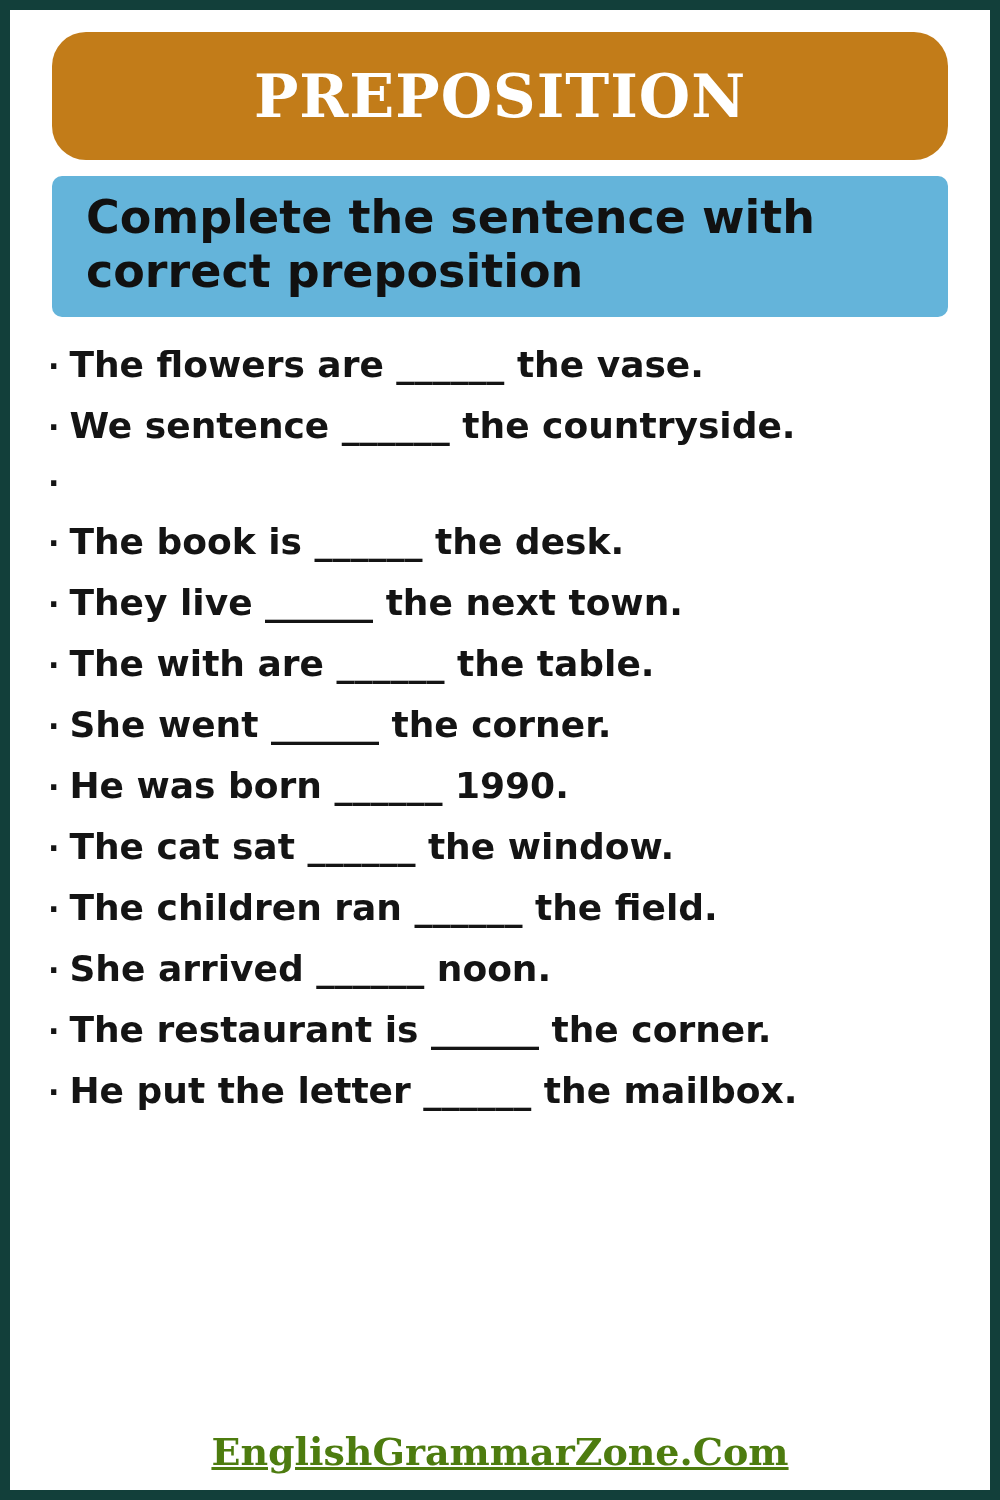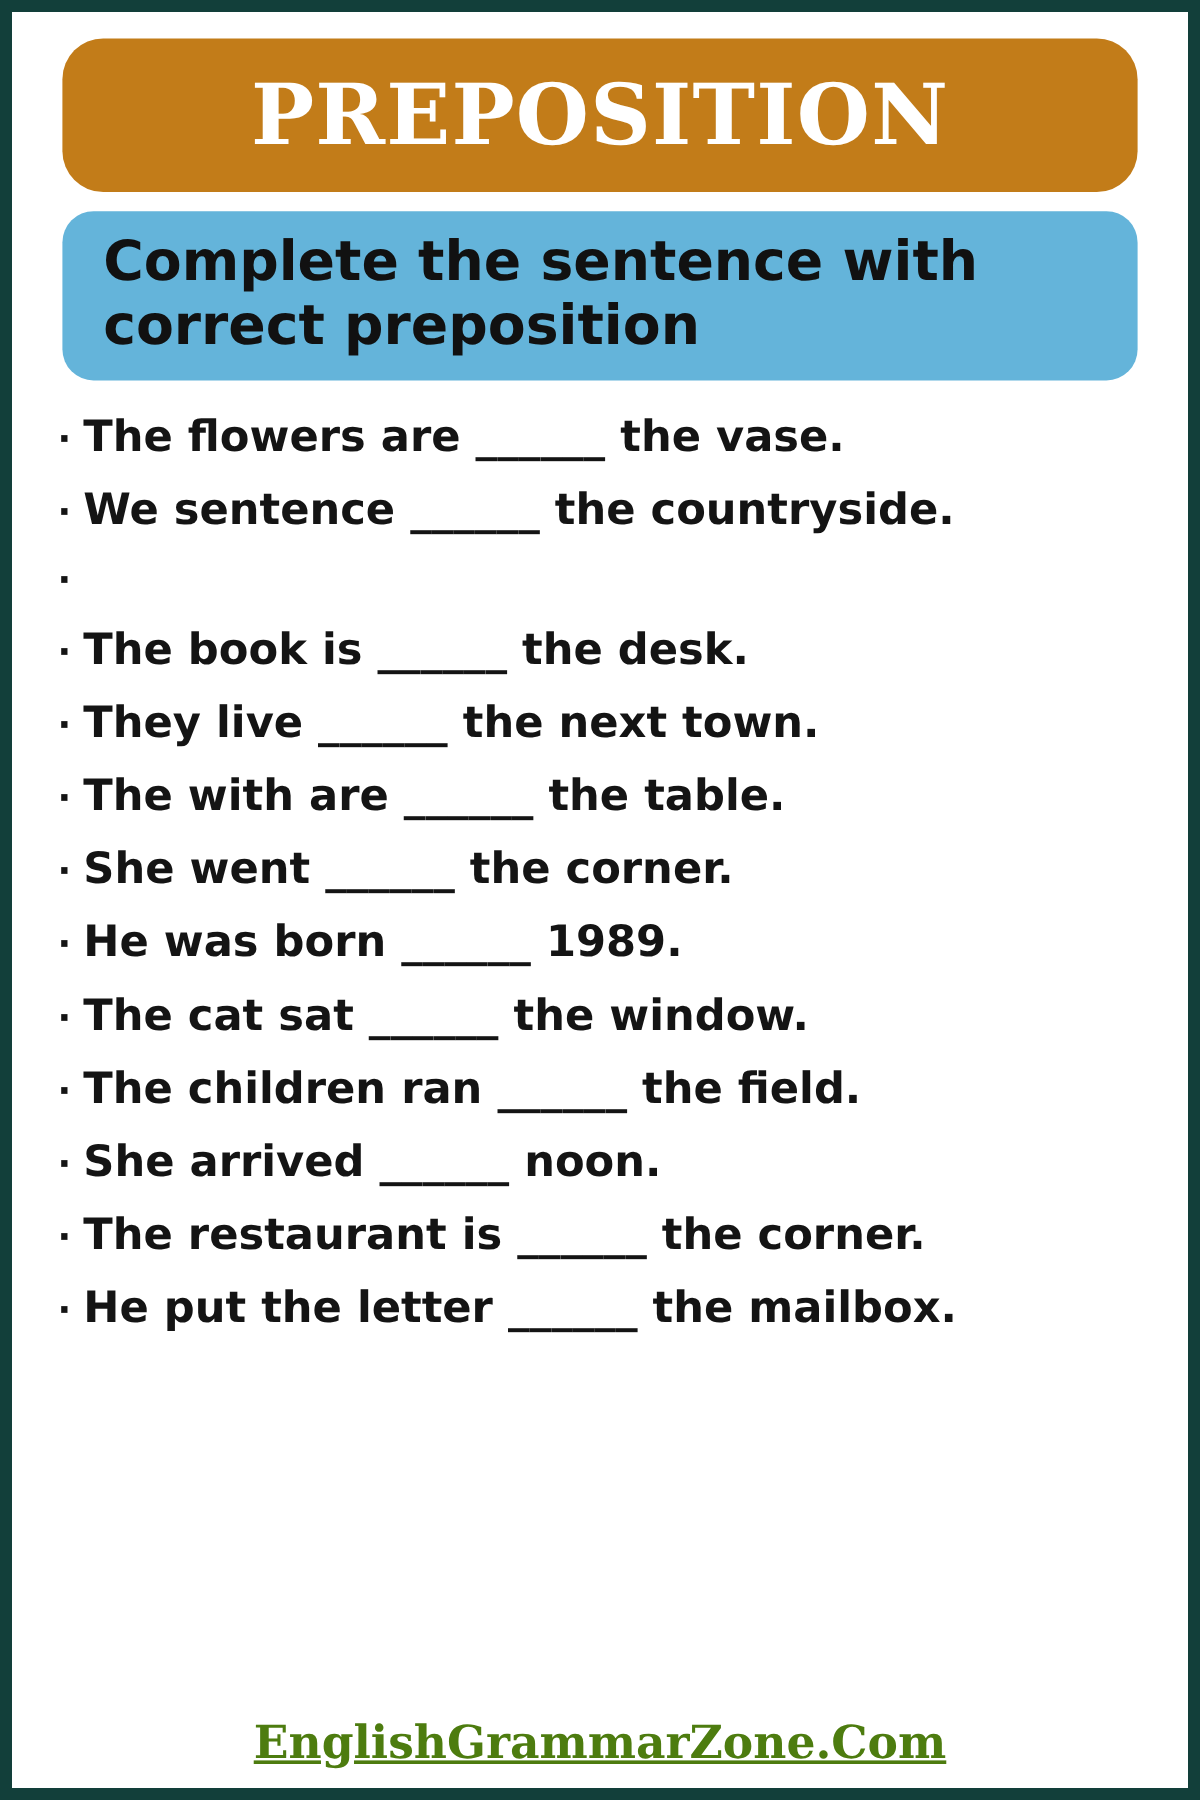--- a/index.html
+++ b/index.html
@@ -36,28 +36,28 @@
     height: 128px;
     display: flex;
     align-items: center;
     justify-content: center;
     margin: 4px 12px 0 12px;
   }
   .title-text {
     color: #ffffff;
     font-family: "DejaVu Serif", serif;
     font-weight: bold;
-    font-size: 70px;
+    font-size: 59px;
     letter-spacing: 1px;
     line-height: 1;
     white-space: nowrap;
   }
   .subtitle-banner {
     background: #64b4da;
-    border-radius: 26px;
+    border-radius: 10px;
     margin: 16px 12px 0 12px;
     padding: 14px 34px 18px 34px;
   }
   .subtitle-text {
     color: #111111;
     font-family: "DejaVu Sans", sans-serif;
     font-weight: bold;
     font-size: 46px;
     line-height: 1.18;
   }
@@ -140,21 +140,21 @@
         <span>The with are ______ the table.</span>
       </div>
 
       <div class="item">
         <span class="bullet">·</span>
         <span>She went ______ the corner.</span>
       </div>
 
       <div class="item">
         <span class="bullet">·</span>
-        <span>He was born ______ 1989.</span>
+        <span>He was born ______ 1990.</span>
       </div>
 
       <div class="item">
         <span class="bullet">·</span>
         <span>The cat sat ______ the window.</span>
       </div>
 
       <div class="item">
         <span class="bullet">·</span>
         <span>The children ran ______ the field.</span>

